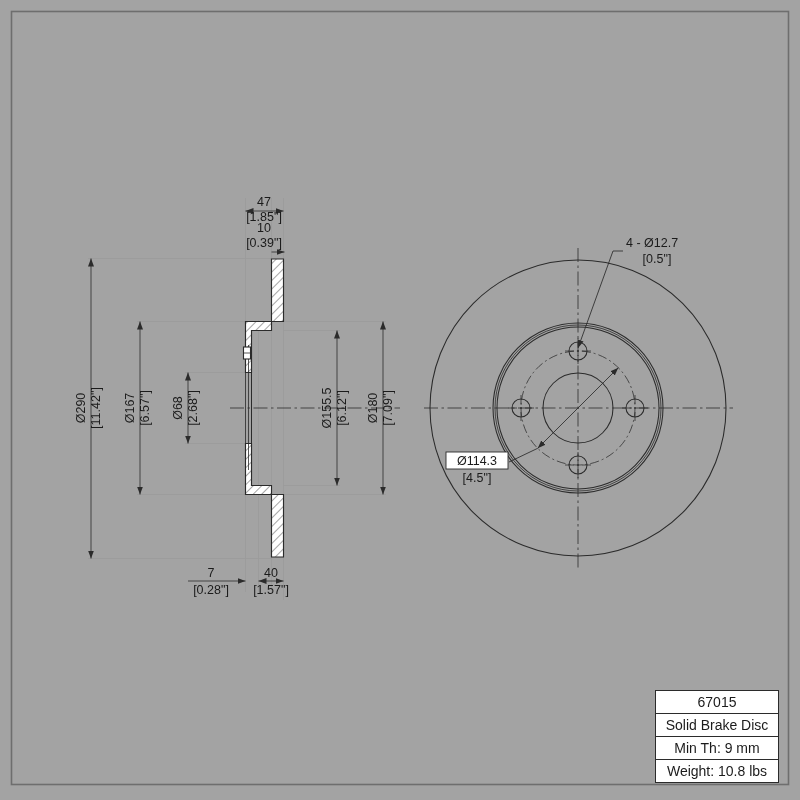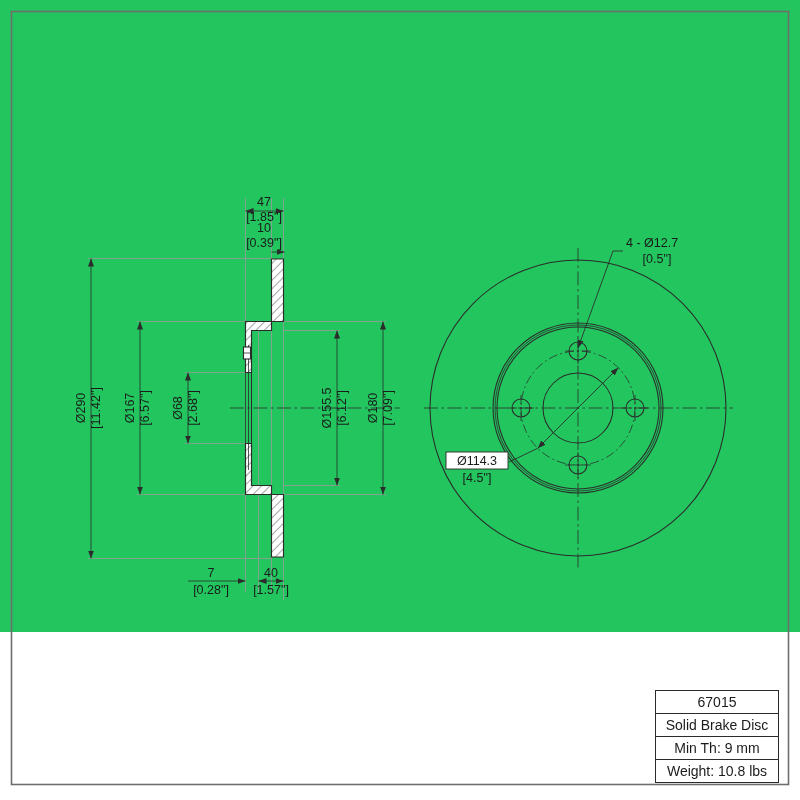--- a/index.html
+++ b/index.html
@@ -10,22 +10,22 @@
   }
   body {
     width: 800px;
     height: 800px;
     font-family: "Liberation Sans", sans-serif;
     overflow: hidden;
   }
   #sheet {
     position: relative;
     width: 800px;
-    height: 632px;
-    background: #22c55e;
+    height: 800px;
+    background: #a3a3a3;
   }
   #drawing-svg {
     position: absolute;
     left: 0;
     top: 0;
     width: 800px;
     height: 800px;
     display: block;
   }
   .dim-text {

